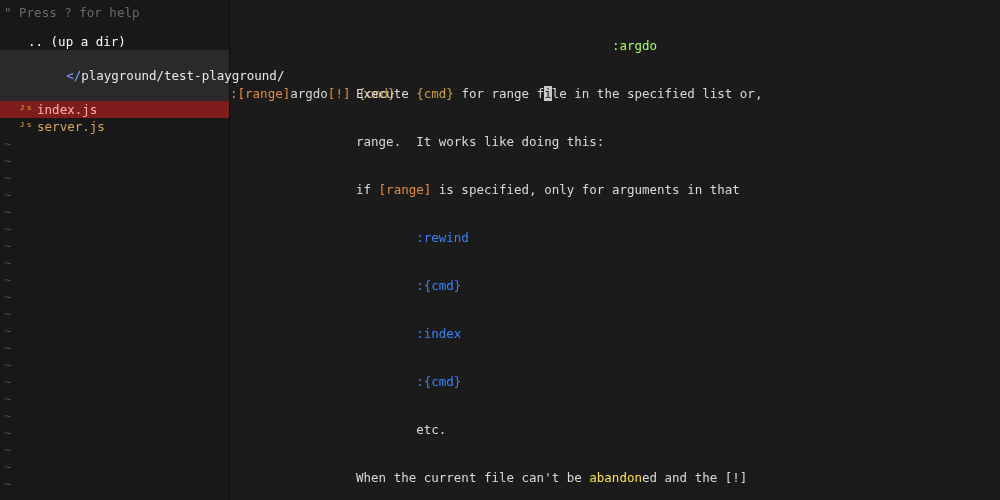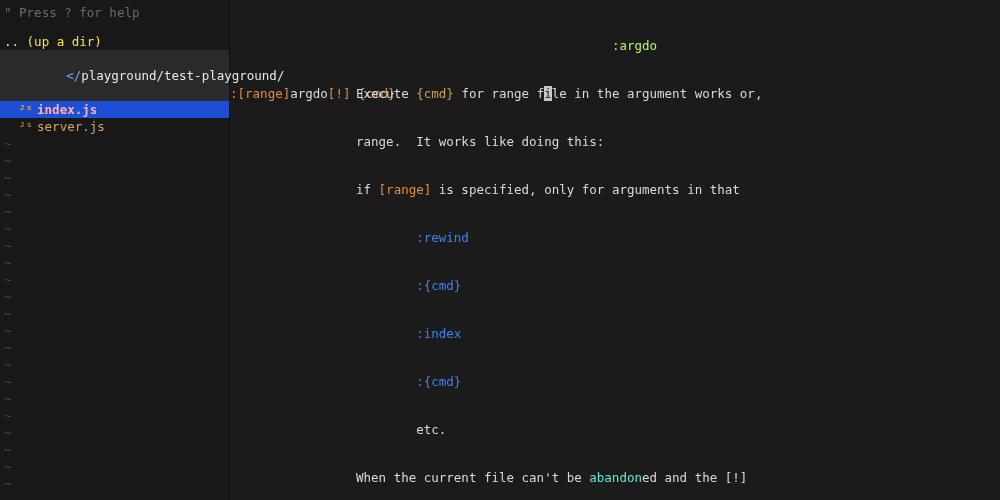--- a/index.html
+++ b/index.html
@@ -14,42 +14,42 @@
   .root { display: flex; width: 100%; height: 100%; }
   .sidebar {
     width: 230px;
     background: #181818;
     border-right: 1px solid #0e0e0e;
     padding-top: 4px;
     line-height: 17px;
   }
   .sb-line { white-space: pre; padding-left: 4px; }
   .sb-help { color: #6a6a6a; }
-  .sb-up   { color: #fde047; }
+  .sb-up   { color: #ffffff; margin-left: 24px; }
   .sb-path { background: #2a2a2a; color: #e8e8e8; padding: 0 21px; }
   .sb-path-glyph { color: #7aa0ff; }
   .sb-file { color: #d6a95a; padding-left: 18px; }
-  .sb-file.selected { background: #1d4ed8; color: #ffb0b0; font-weight: bold; }
+  .sb-file.selected { background: #7f1d1d; color: #ffb0b0; }
   .sb-icon { color: #e2a43a; margin-right: 4px; }
   .sb-tilde { color: #4a4a4a; padding-left: 4px; }
 
   .main { flex: 1; display: flex; flex-direction: column; }
   .help-area {
     flex: 0 0 auto;
     padding: 6px 0 0 0;
     line-height: 16px;
     white-space: pre;
     font-size: 12.5px;
   }
   .help-area .row { display: flex; }
   .help-area .lead { width: 126px; text-align: right; padding-right: 6px; }
   .help-area .body { flex: 1; color: #dadada; }
   .c-tag    { color: #caa24a; } 
   .c-opt    { color: #e28c3c; } 
-  .c-link   { color: #5eead4; text-align: right; } 
+  .c-link   { color: #fde047; text-align: right; } 
   .c-star   { color: #aefb64; background: #1b1b1b; } 
   .c-str    { color: #3b82f6; }
   .c-cursor { background: #c7c7c7; color: #1b1b1b; }
 </style>
 </head>
 <body>
 
 <div class="root">
 
   <div class="sidebar">
@@ -85,21 +85,21 @@
     <div class="sb-tilde">~</div>
     <div class="sb-tilde">~</div>
     <div class="sb-tilde">~</div>
   </div>
 
   <div class="main">
     <div class="help-area">
       <div class="row"><div class="lead"></div><div class="body">                                  <span class="c-star">:argdo</span></div></div>
       <div class="row">
         <div class="lead"><span style="color:#e28c3c">:</span><span class="c-opt">[range]</span><span>argdo</span><span class="c-opt">[!]</span> <span class="c-tag">{cmd}</span></div>
-        <div class="body"><span>Execute </span><span class="c-tag">{cmd}</span><span> for range f</span><span class="c-cursor">i</span><span>le in the argument works or,</span></div>
+        <div class="body"><span>Execute </span><span class="c-tag">{cmd}</span><span> for range f</span><span class="c-cursor">i</span><span>le in the specified list or,</span></div>
       </div>
       <div class="row"><div class="lead"></div><div class="body">range.  It works like doing this:</div></div>
       <div class="row"><div class="lead"></div><div class="body"><span>if </span><span class="c-opt">[range]</span><span> is specified, only for arguments in that</span></div></div>
       <div class="row"><div class="lead"></div><div class="body">        <span class="c-str">:rewind</span></div></div>
       <div class="row"><div class="lead"></div><div class="body">        <span class="c-str">:{cmd}</span></div></div>
       <div class="row"><div class="lead"></div><div class="body">        <span class="c-str">:index</span></div></div>
       <div class="row"><div class="lead"></div><div class="body">        <span class="c-str">:{cmd}</span></div></div>
       <div class="row"><div class="lead"></div><div class="body">        <span>etc.</span></div></div>
       <div class="row"><div class="lead"></div><div class="body"><span>When the current file can't be </span><span class="c-link">abandon</span><span>ed and the [!]</span></div></div>
       

